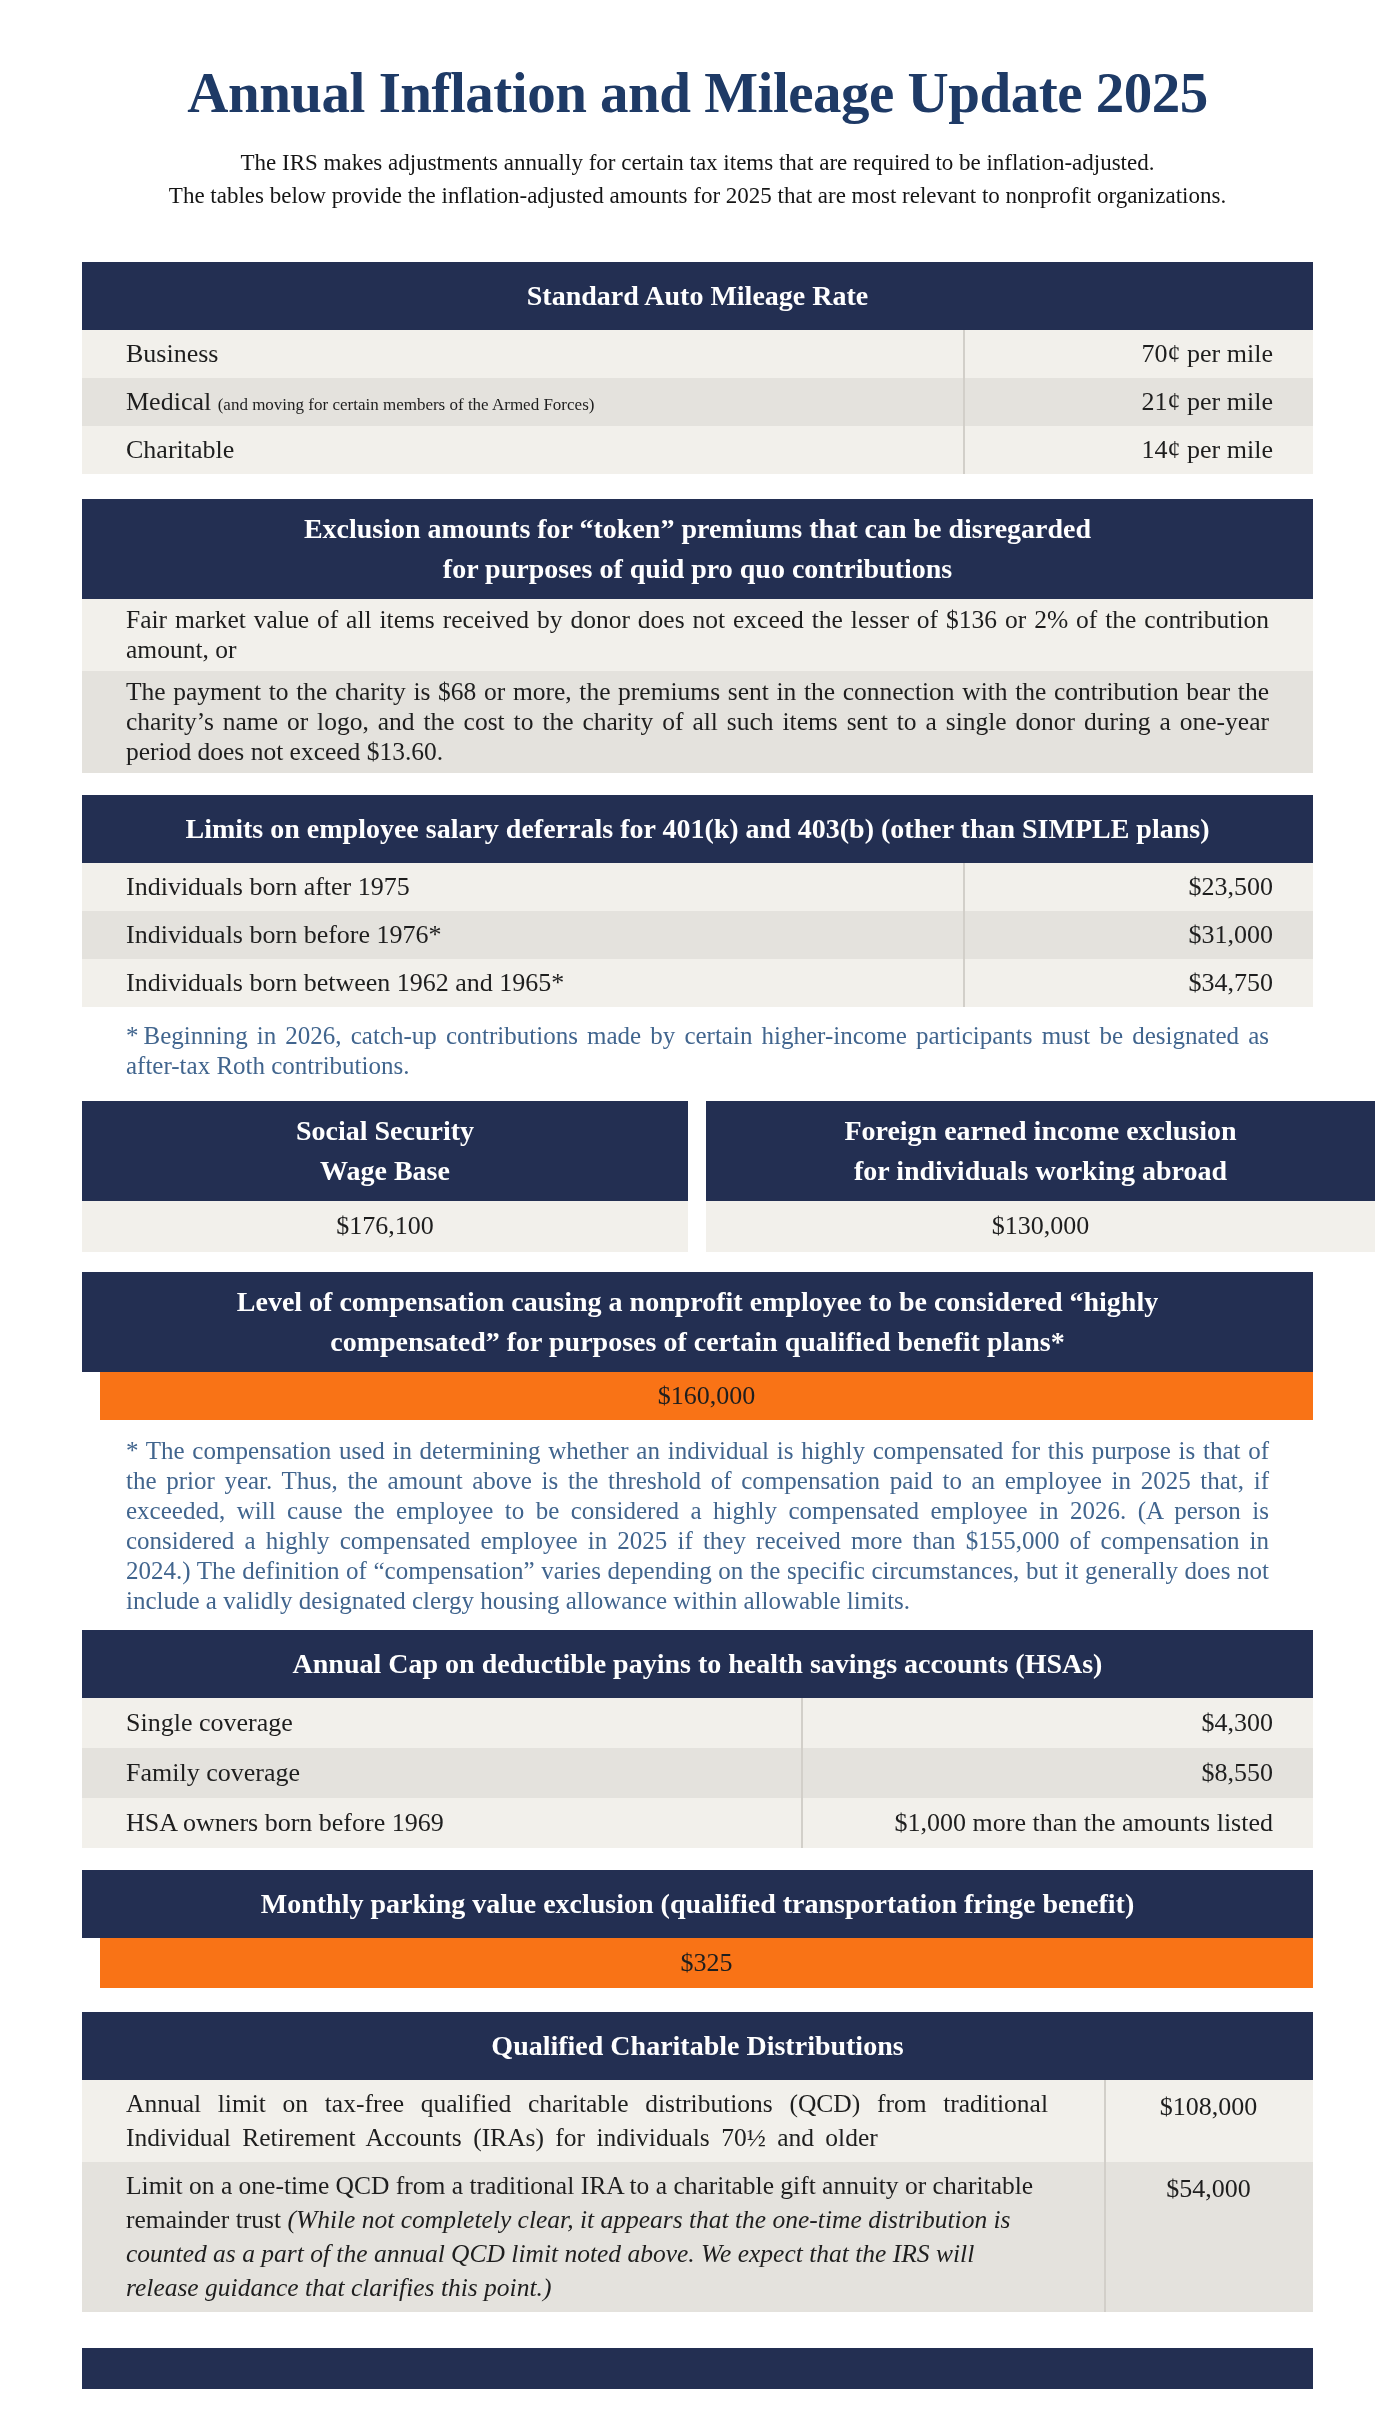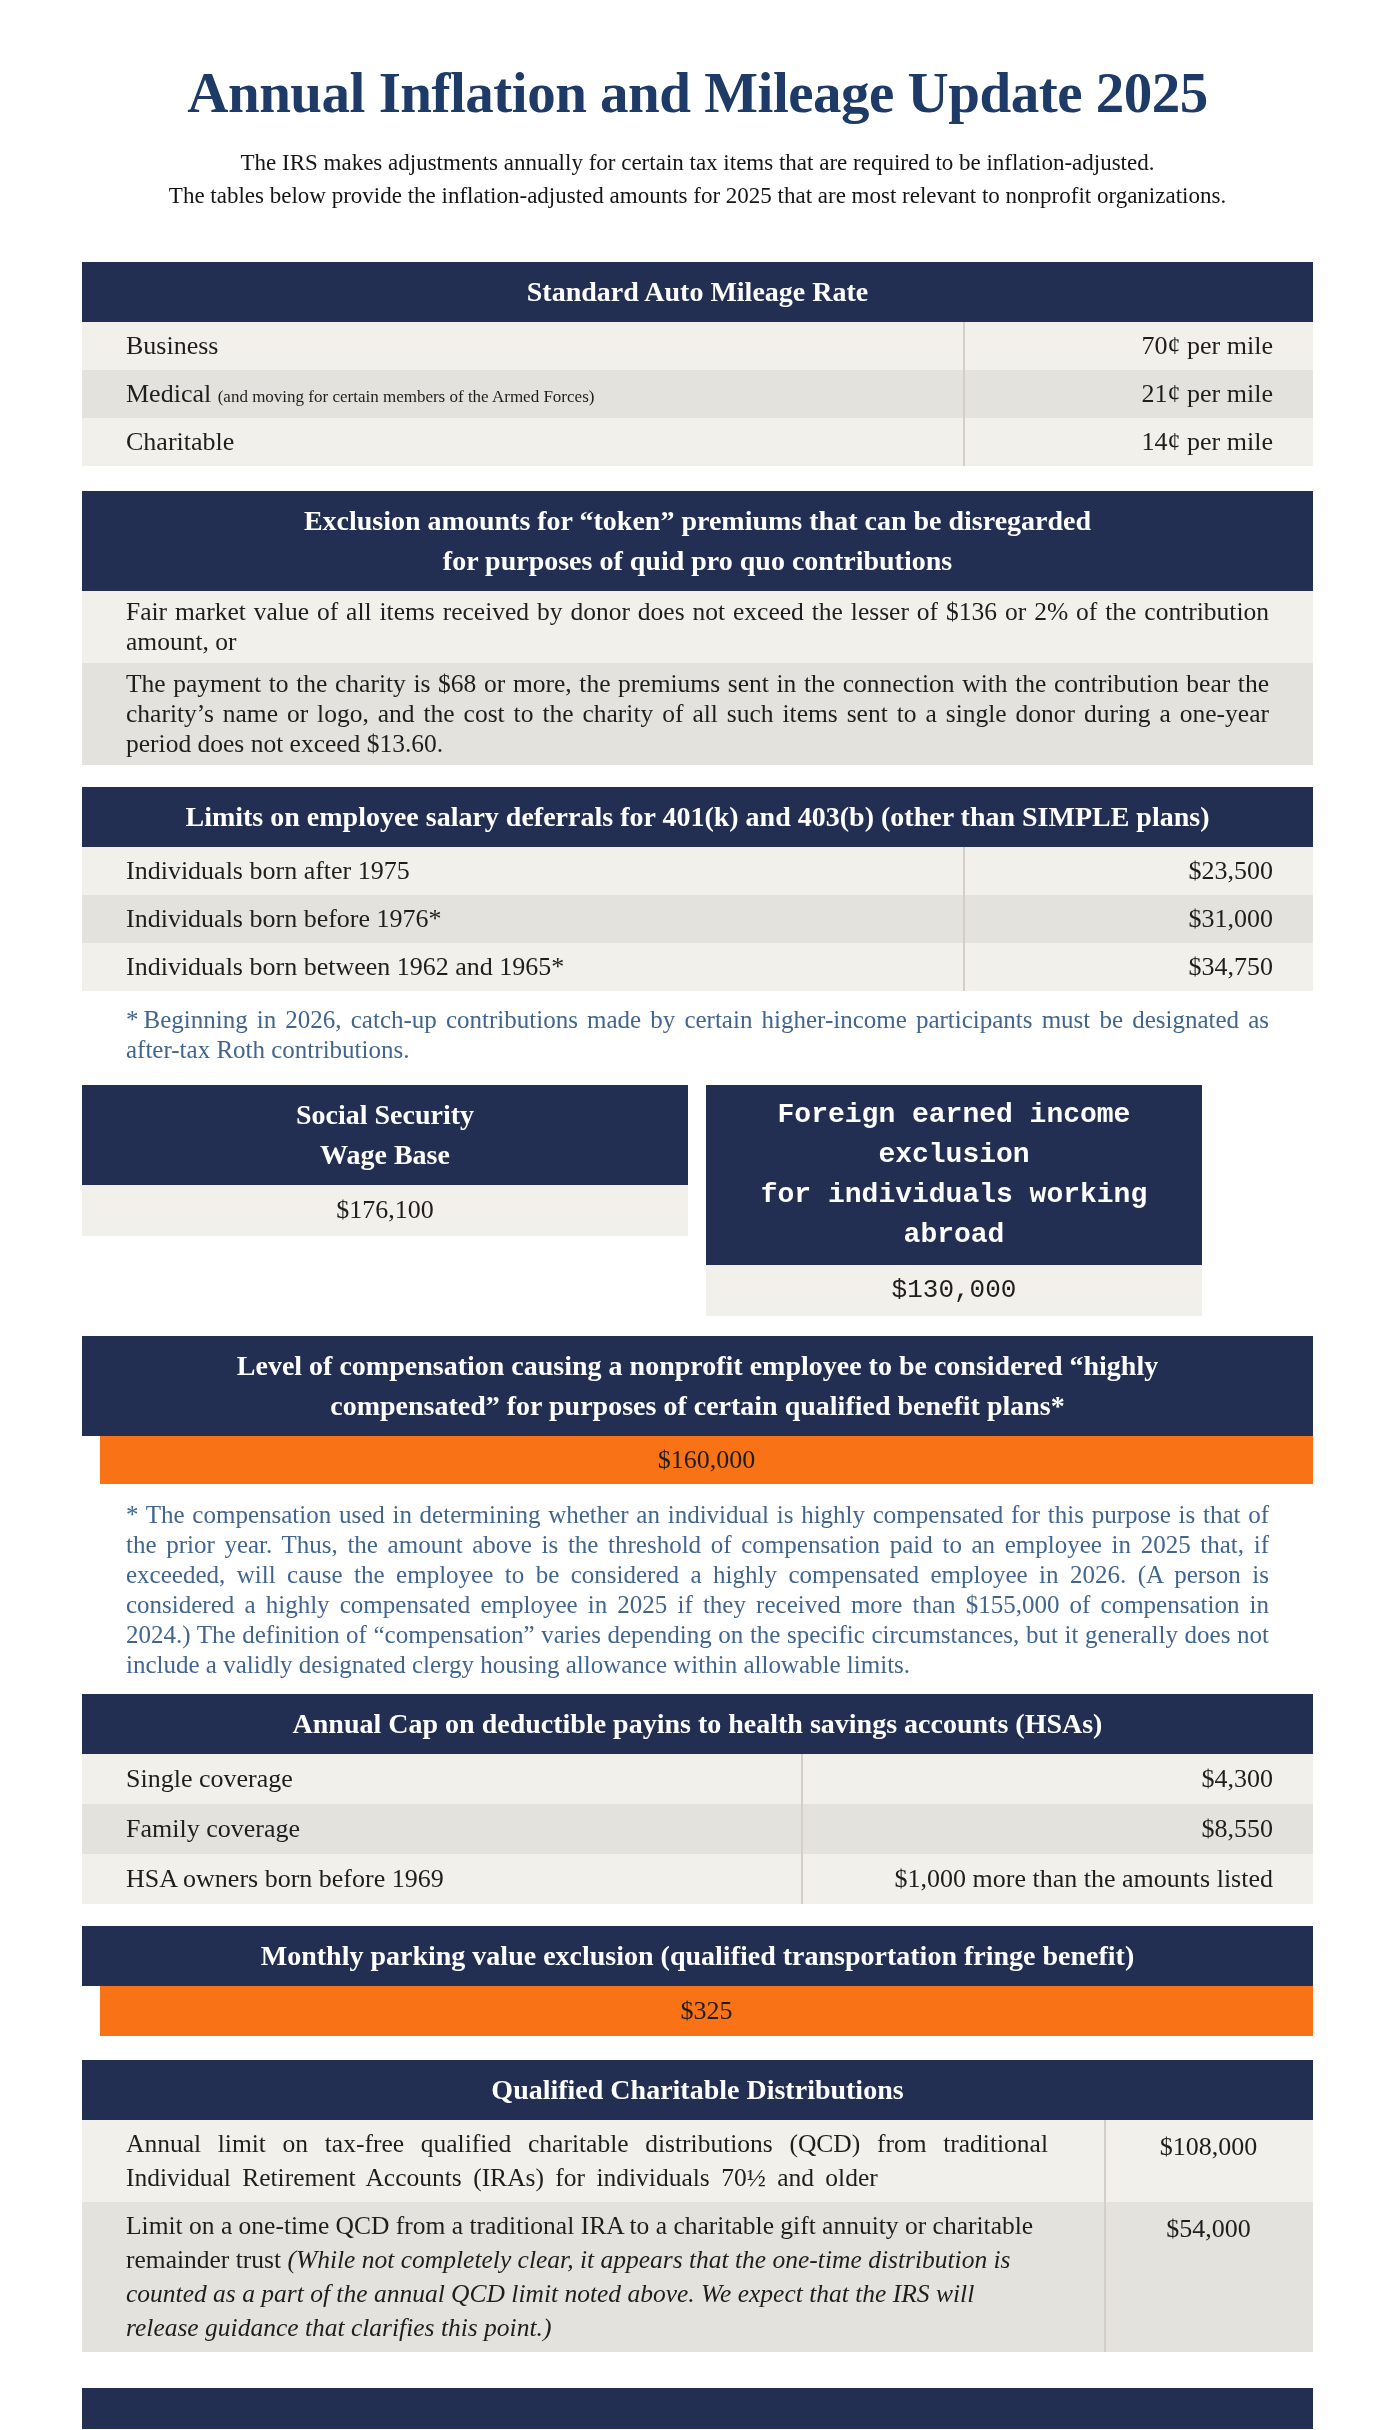--- a/index.html
+++ b/index.html
@@ -10,21 +10,21 @@
   .content{width:1231px;margin-left:82px;}
   .page-title{
     margin-top:60px;text-align:center;font-size:57px;font-weight:bold;
     color:#1e3a66;line-height:1.15;letter-spacing:-0.5px;
   }
   .subtitle{margin-top:20px;text-align:center;font-size:23px;line-height:33px;color:#151515;}
   .section{margin-top:25px;}
   .tbl-header{
     background:#232f52;color:#ffffff;text-align:center;font-weight:bold;font-size:28px;
   }
-  .tbl-header.single{height:60px;display:flex;align-items:center;justify-content:center;}
+  .tbl-header.single{height:68px;display:flex;align-items:center;justify-content:center;}
   .tbl-header.double{padding:10px 0;line-height:40px;}
   .rows{position:relative;}
   .vdivider{position:absolute;top:0;bottom:0;width:2px;background:#d2cfc9;}
   .row{display:flex;}
   .row.light{background:#f2f0eb;}
   .row.dark{background:#e4e2dd;}
   .row.h48{min-height:48px;align-items:center;}
   .row.h50{min-height:50px;align-items:center;}
   .cell-label{flex:1;padding-left:44px;padding-right:20px;font-size:26px;}
   .cell-label .small-note{font-size:17px;}
@@ -33,21 +33,21 @@
   .w512{width:512px;}
   
   .para-row{display:block;padding:6px 44px;font-size:25.5px;line-height:30px;text-align:justify;}
   .footnote{
     margin:14px 44px 0 44px;color:#41658e;font-size:25px;line-height:30px;text-align:justify;
   }
   
   .box-pair{display:flex;gap:18px;margin-top:20px;}
   .box{flex:none;}
   .box.left{width:606px;}
-  .box.right{width:496px;font-family:Liberation Mono, monospace;}
+  .box.right{width:669px;}
   .box .tbl-header{padding:10px 0;line-height:40px;}
   .box-value{height:51px;display:flex;align-items:center;justify-content:center;
     background:#f2f0eb;font-size:26px;}
   .center-value{display:flex;align-items:center;justify-content:center;background:#f97316;font-size:26px;margin-left:18px;}
   .h48v{height:48px;}
   .h50v{height:50px;}
   
   .qcd-row{display:flex;}
   .qcd-text{width:1022px;padding:7px 56px 7px 44px;font-size:25.5px;line-height:34px;
     box-sizing:border-box;}

